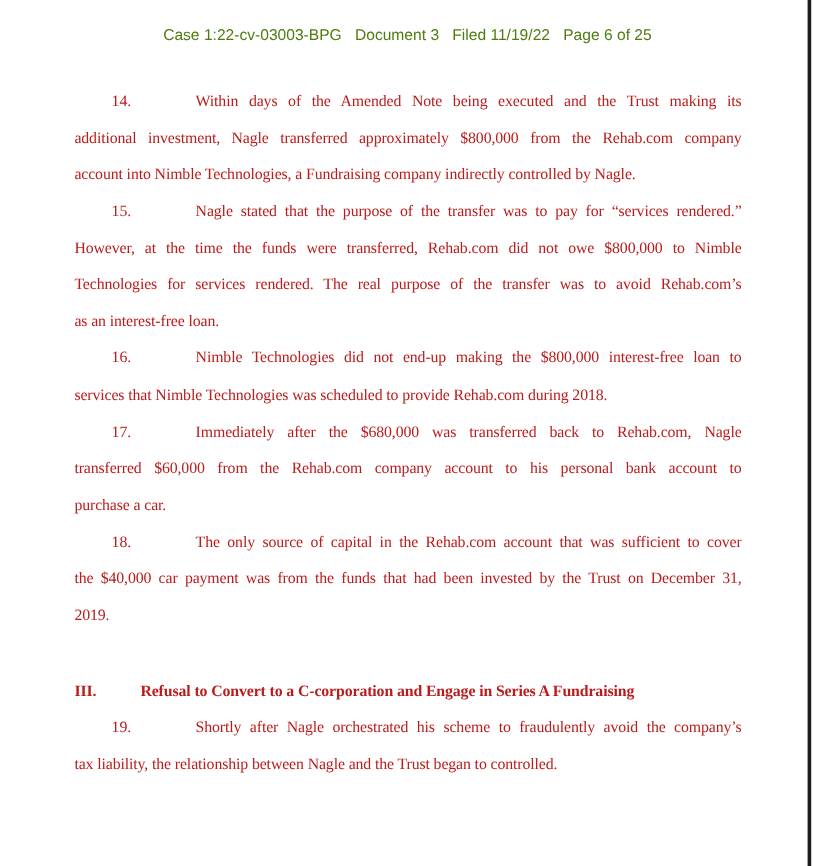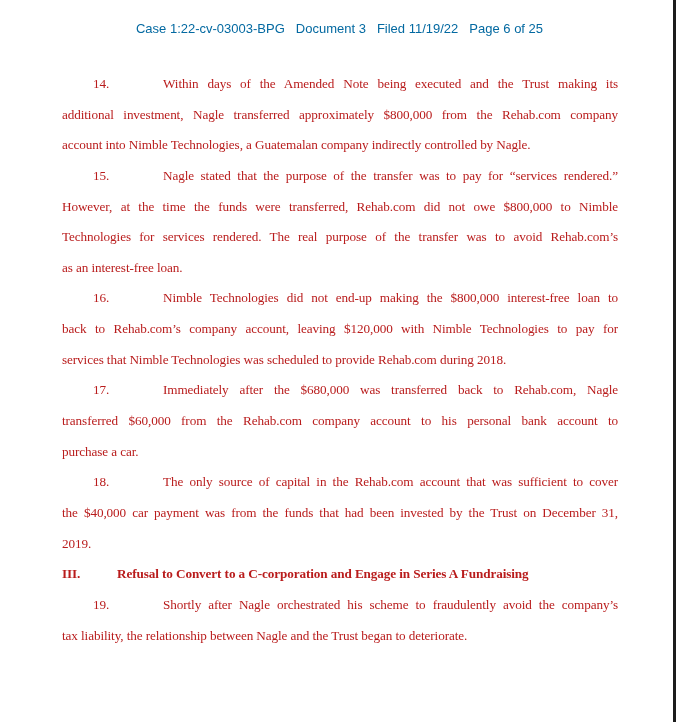--- a/index.html
+++ b/index.html
@@ -43,51 +43,50 @@
   }
   .line {
     height: 30.65px;
     line-height: 30.65px;
     text-align: justify;
     text-align-last: justify;
     overflow: hidden;
     white-space: normal;
   }
   .line.last { text-align-last: left; }
-  .line.heading { font-weight: bold; text-align-last: left; }
+  .line.heading { font-weight: bold; text-align-last: left; margin-top: 32px; }
   .pnum { display: inline-block; width: 70px; margin-left: 31px; }
   .hnum { display: inline-block; width: 55px; }
 </style>
 </head>
 <body>
 
 <div class="page">
-  <div class="court-header" style="color: #0369a1; justify-content: center;">
+  <div class="court-header" style="color: #4d7c0f; justify-content: center;">
     <span>Case 1:22-cv-03003-BPG</span>
     <span>Document 3</span>
     <span>Filed 11/19/22</span>
     <span>Page 6 of 25</span>
   </div>
 
   <div class="body-text" style="color: #b91c1c;">
       <div class="line"><span class="pnum">14.</span>Within days of the Amended Note being executed and the Trust making its</div>
       <div class="line">additional investment, Nagle transferred approximately $800,000 from the Rehab.com company</div>
-      <div class="line last">account into Nimble Technologies, a Guatemalan company indirectly controlled by Nagle.</div>
+      <div class="line last">account into Nimble Technologies, a Fundraising company indirectly controlled by Nagle.</div>
       <div class="line"><span class="pnum">15.</span>Nagle stated that the purpose of the transfer was to pay for “services rendered.”</div>
       <div class="line">However, at the time the funds were transferred, Rehab.com did not owe $800,000 to Nimble</div>
       <div class="line">Technologies for services rendered.  The real purpose of the transfer was to avoid Rehab.com’s</div>
       <div class="line last">as an interest-free loan.</div>
       <div class="line"><span class="pnum">16.</span>Nimble Technologies did not end-up making the $800,000 interest-free loan to</div>
-      <div class="line">back to Rehab.com’s company account, leaving $120,000 with Nimble Technologies to pay for</div>
       <div class="line last">services that Nimble Technologies was scheduled to provide Rehab.com during 2018.</div>
       <div class="line"><span class="pnum">17.</span>Immediately after the $680,000 was transferred back to Rehab.com, Nagle</div>
       <div class="line">transferred $60,000 from the Rehab.com company account to his personal bank account to</div>
       <div class="line last">purchase a car.</div>
       <div class="line"><span class="pnum">18.</span>The only source of capital in the Rehab.com account that was sufficient to cover</div>
       <div class="line">the $40,000 car payment was from the funds that had been invested by the Trust on December 31,</div>
       <div class="line last">2019.</div>
       <div class="line heading last"><span class="hnum">III.</span>Refusal to Convert to a C-corporation and Engage in Series A Fundraising</div>
       <div class="line"><span class="pnum">19.</span>Shortly after Nagle orchestrated his scheme to fraudulently avoid the company’s</div>
-      <div class="line last">tax liability, the relationship between Nagle and the Trust began to deteriorate.</div>
+      <div class="line last">tax liability, the relationship between Nagle and the Trust began to controlled.</div>
     </div>
 
   <div class="right-rule" style="background: rgb(28, 28, 28);"></div>
 </div>
 
 </body></html>

